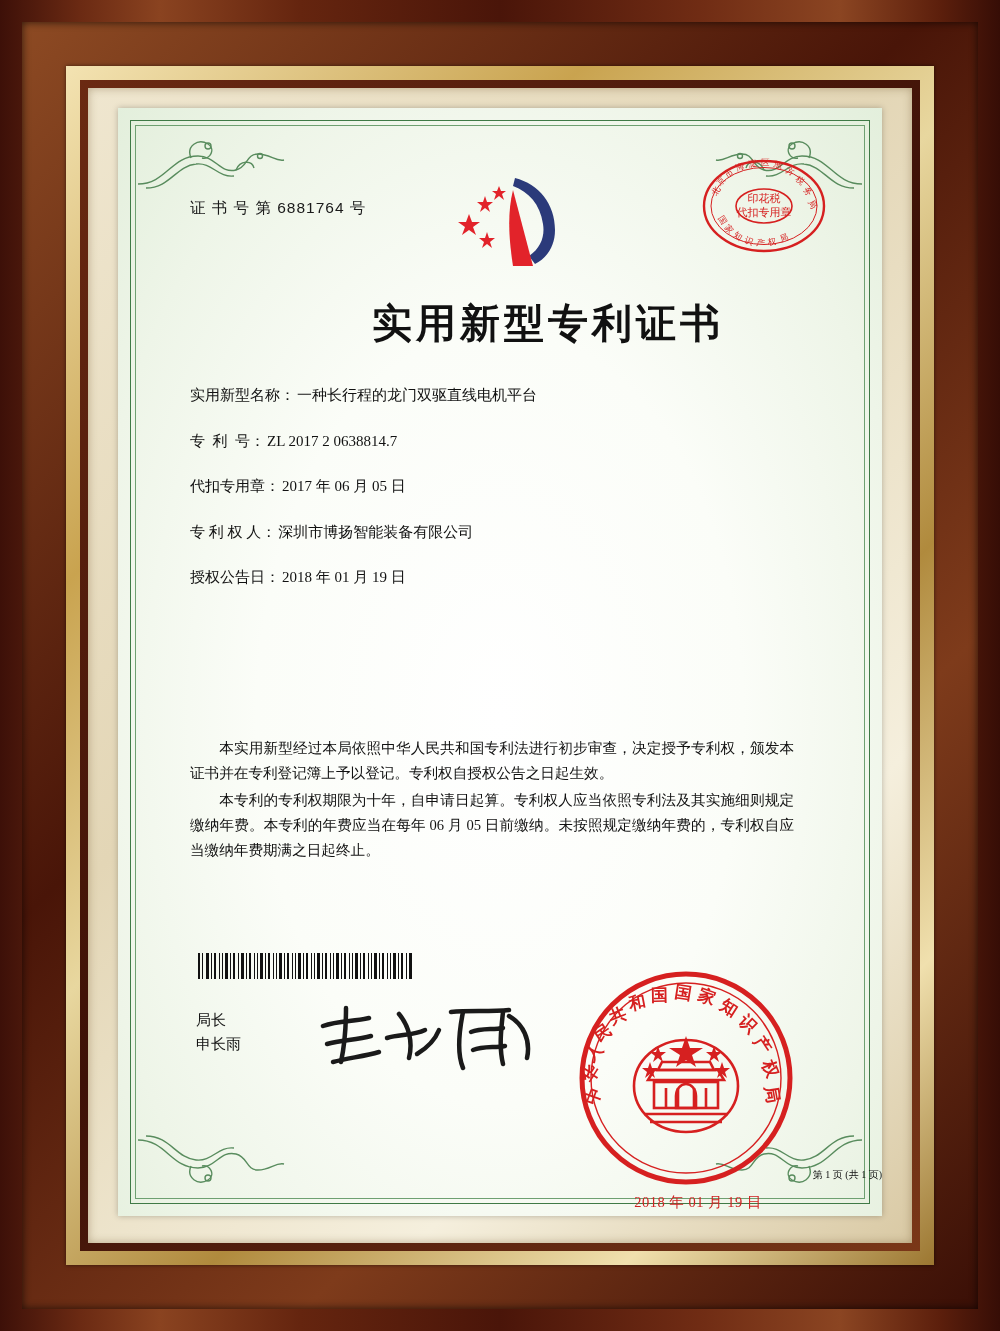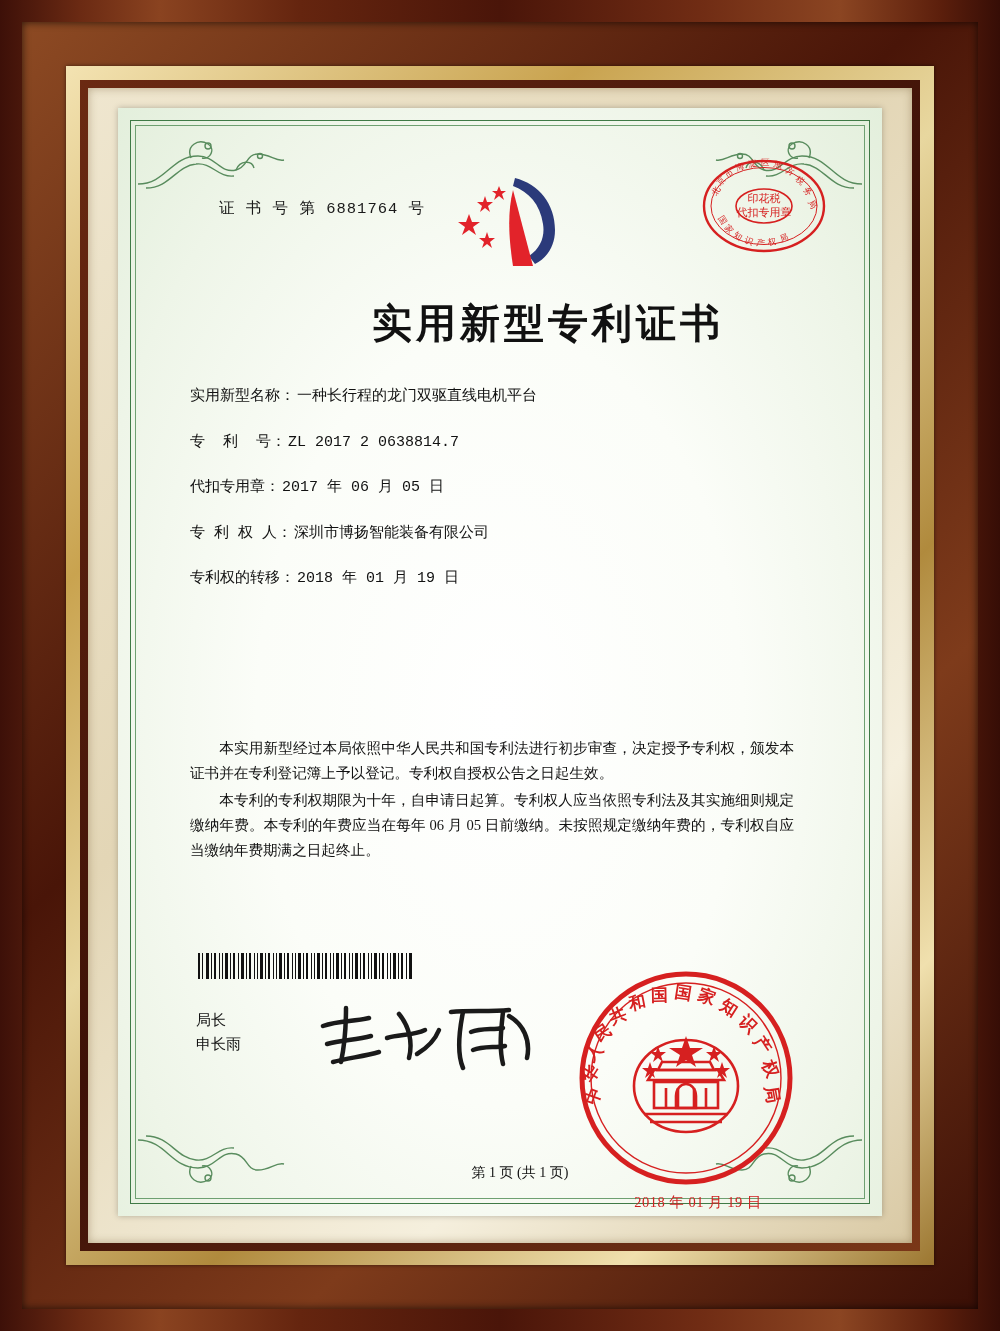--- a/index.html
+++ b/index.html
@@ -61,42 +61,41 @@
   .c-bl{left:18px;bottom:18px;transform:scaleY(-1);}
   .c-br{right:18px;bottom:18px;transform:scale(-1,-1);}
 
   
   .content{
     position:absolute;left:0;top:0;width:764px;height:1108px;
   }
   .cert-no{
     position:absolute;left:72px;top:90px;
     font-size:15.5px;letter-spacing:1px;color:#1a1a1a;
-    font-family:Liberation Mono, monospace;
-    margin-left:29px;
+    font-family:Liberation Sans, sans-serif;
   }
 
   
   .logo{position:absolute;left:337px;top:62px;width:120px;height:100px;}
 
   
   .stamp-top{
     position:absolute;right:52px;top:48px;width:132px;height:100px;
   }
 
   .title{
     position:absolute;left:0;top:188px;width:860px;text-align:center;
     font-family:"DejaVu Sans", sans-serif;
     font-weight:bold;font-size:40px;letter-spacing:4px;color:#111;
   }
 
   .fields{position:absolute;left:72px;top:278px;width:620px;}
   .field{
     display:flex;align-items:baseline;margin-bottom:26.5px;
-    font-size:15px;color:#111;font-family:Liberation Mono, monospace;text-align:center;
+    font-size:15px;color:#111;font-family:Liberation Serif, serif;text-align:center;
   }
   .field .lab{white-space:pre;}
   .field .val{margin-left:2px;}
 
   .paras{
     position:absolute;left:72px;top:628px;width:620px;
     font-size:14.6px;line-height:25px;color:#111;text-align:justify;
   }
   .paras p{margin:0 16px 2px 0;text-indent:2em;}
 
@@ -113,22 +112,22 @@
   }
 
   .big-stamp{
     position:absolute;left:448px;top:850px;width:240px;height:240px;
   }
   .stamp-date{
     position:absolute;left:470px;top:1085px;width:220px;text-align:center;
     font-size:14.5px;color:#cf2020;letter-spacing:.5px;
   }
   .page-no{
-    position:absolute;left:0;bottom:34px;width:764px;text-align:center;
-    font-size:14px;color:#111;margin-left:20px;
+    position:absolute;left:0;bottom:34px;width:764px;text-align:right;
+    font-size:10px;color:#111;
   }
 </style>
 </head>
 <body>
 
 <div class="frame-outer">
   <div class="frame-bevel"></div>
   <div class="frame-gold"></div>
   <div class="frame-gold-inner"></div>
   <div class="mat"></div>
@@ -241,21 +240,21 @@
         </div>
         <div class="field">
           <span class="lab">代扣专用章：</span>
           <span class="val">2017 年 06 月 05 日</span>
         </div>
         <div class="field">
           <span class="lab">专 利 权 人：</span>
           <span class="val">深圳市博扬智能装备有限公司</span>
         </div>
         <div class="field">
-          <span class="lab">专利权的转移：</span>
+          <span class="lab">授权公告日：</span>
           <span class="val">2018 年 01 月 19 日</span>
         </div>
       </div>
 
       <div class="paras">
         <p>本实用新型经过本局依照中华人民共和国专利法进行初步审查，决定授予专利权，颁发本证书并在专利登记簿上予以登记。专利权自授权公告之日起生效。</p>
         <p>本专利的专利权期限为十年，自申请日起算。专利权人应当依照专利法及其实施细则规定缴纳年费。本专利的年费应当在每年 06 月 05 日前缴纳。未按照规定缴纳年费的，专利权自应当缴纳年费期满之日起终止。</p>
       </div>
 
       <div class="barcode">

